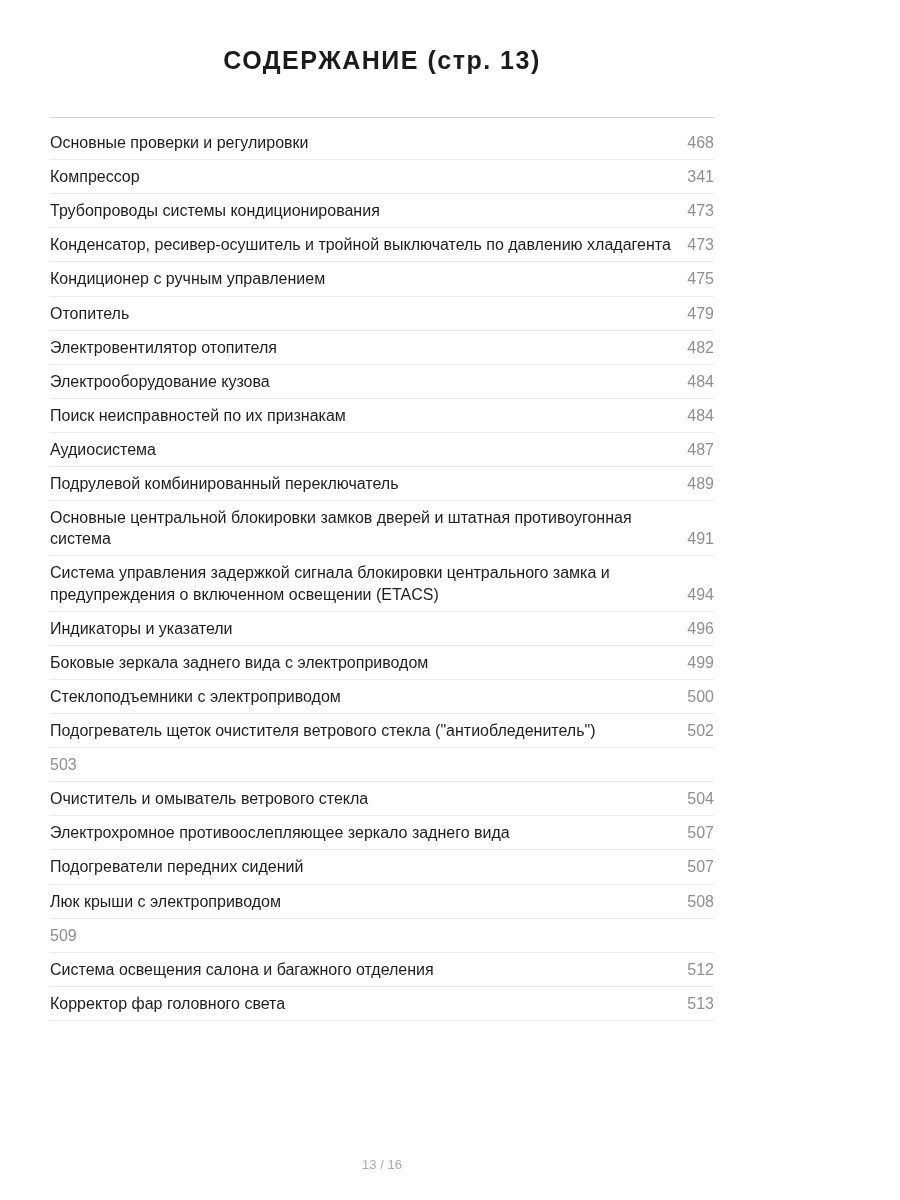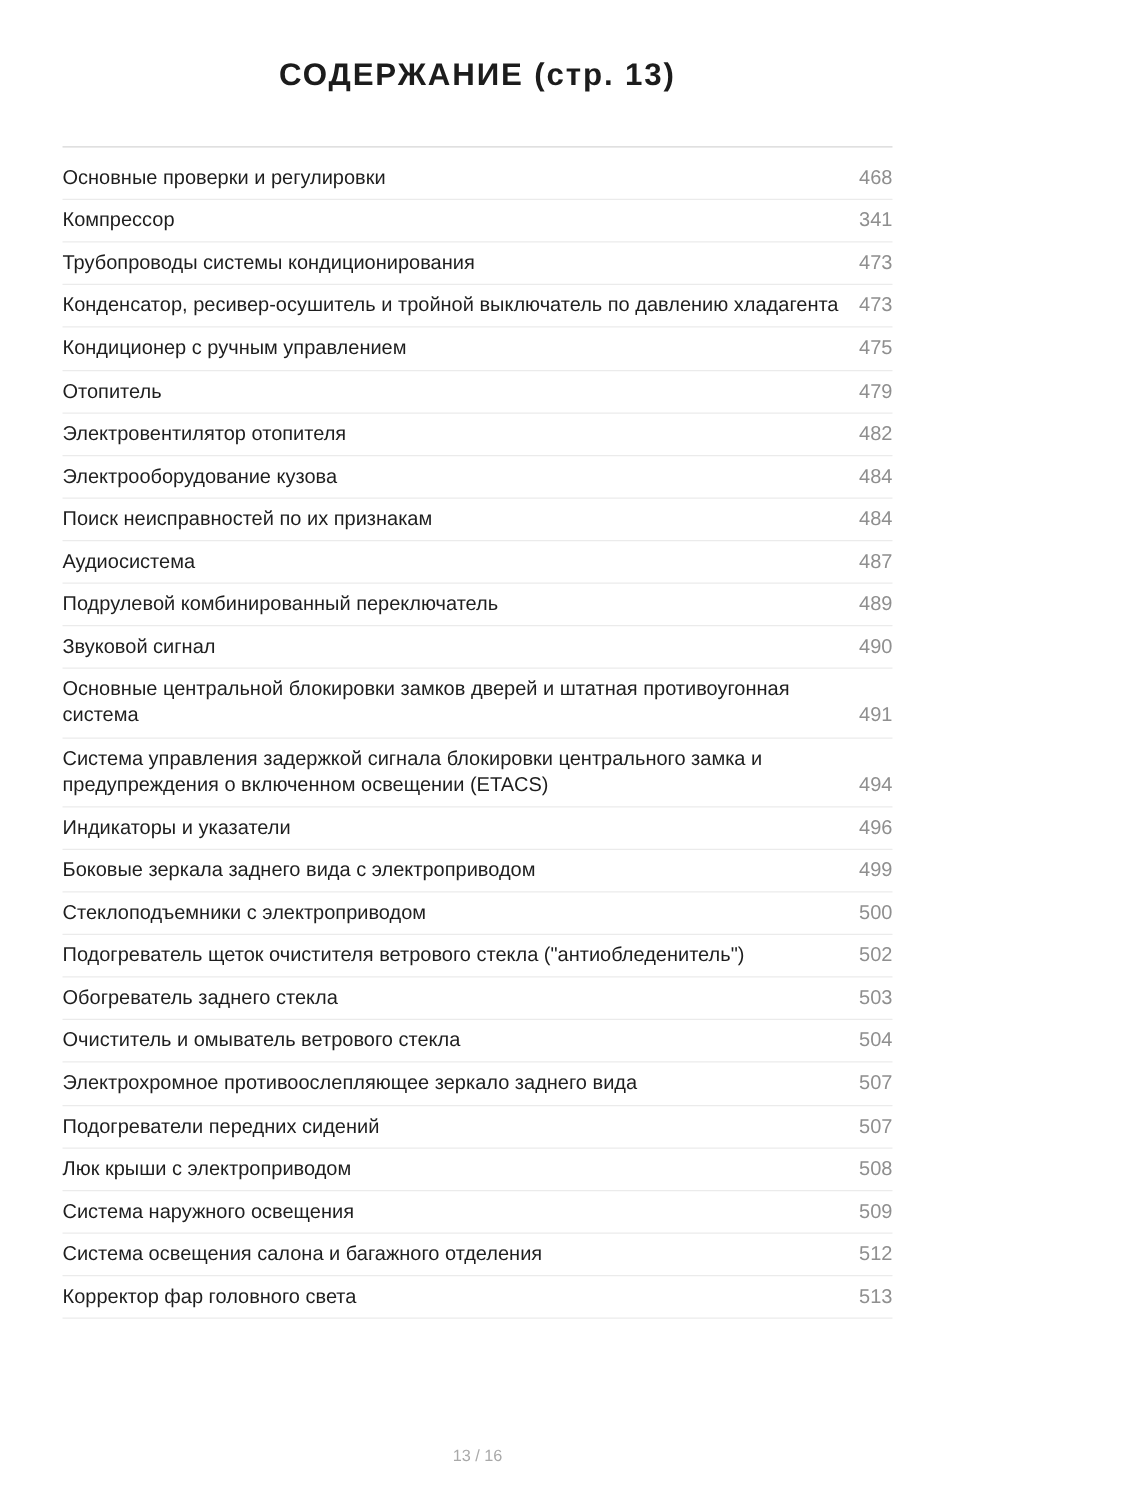--- a/index.html
+++ b/index.html
@@ -118,24 +118,20 @@
   <div class="toc-row">
     <span class="toc-label">Аудиосистема</span>
     <span class="toc-page">487</span>
   </div>
 
   <div class="toc-row">
     <span class="toc-label">Подрулевой комбинированный переключатель</span>
     <span class="toc-page">489</span>
   </div>
 
-  <div class="toc-row">
-    <span class="toc-label">Звуковой сигнал</span>
-    <span class="toc-page">490</span>
-  </div>
 
   <div class="toc-row">
     <span class="toc-label">Основные центральной блокировки замков дверей и штатная противоугонная система</span>
     <span class="toc-page">491</span>
   </div>
 
   <div class="toc-row">
     <span class="toc-label">Система управления задержкой сигнала блокировки центрального замка и предупреждения о включенном освещении (ETACS)</span>
     <span class="toc-page">494</span>
   </div>
@@ -154,21 +150,20 @@
     <span class="toc-label">Стеклоподъемники с электроприводом</span>
     <span class="toc-page">500</span>
   </div>
 
   <div class="toc-row">
     <span class="toc-label">Подогреватель щеток очистителя ветрового стекла ("антиобледенитель")</span>
     <span class="toc-page">502</span>
   </div>
 
   <div class="toc-row">
-    <span class="toc-label">Обогреватель заднего стекла</span>
     <span class="toc-page">503</span>
   </div>
 
   <div class="toc-row">
     <span class="toc-label">Очиститель и омыватель ветрового стекла</span>
     <span class="toc-page">504</span>
   </div>
 
 
   <div class="toc-row">
@@ -180,21 +175,20 @@
     <span class="toc-label">Подогреватели передних сидений</span>
     <span class="toc-page">507</span>
   </div>
 
   <div class="toc-row">
     <span class="toc-label">Люк крыши с электроприводом</span>
     <span class="toc-page">508</span>
   </div>
 
   <div class="toc-row">
-    <span class="toc-label">Система наружного освещения</span>
     <span class="toc-page">509</span>
   </div>
 
   <div class="toc-row">
     <span class="toc-label">Система освещения салона и багажного отделения</span>
     <span class="toc-page">512</span>
   </div>
 
   <div class="toc-row">
     <span class="toc-label">Корректор фар головного света</span>

